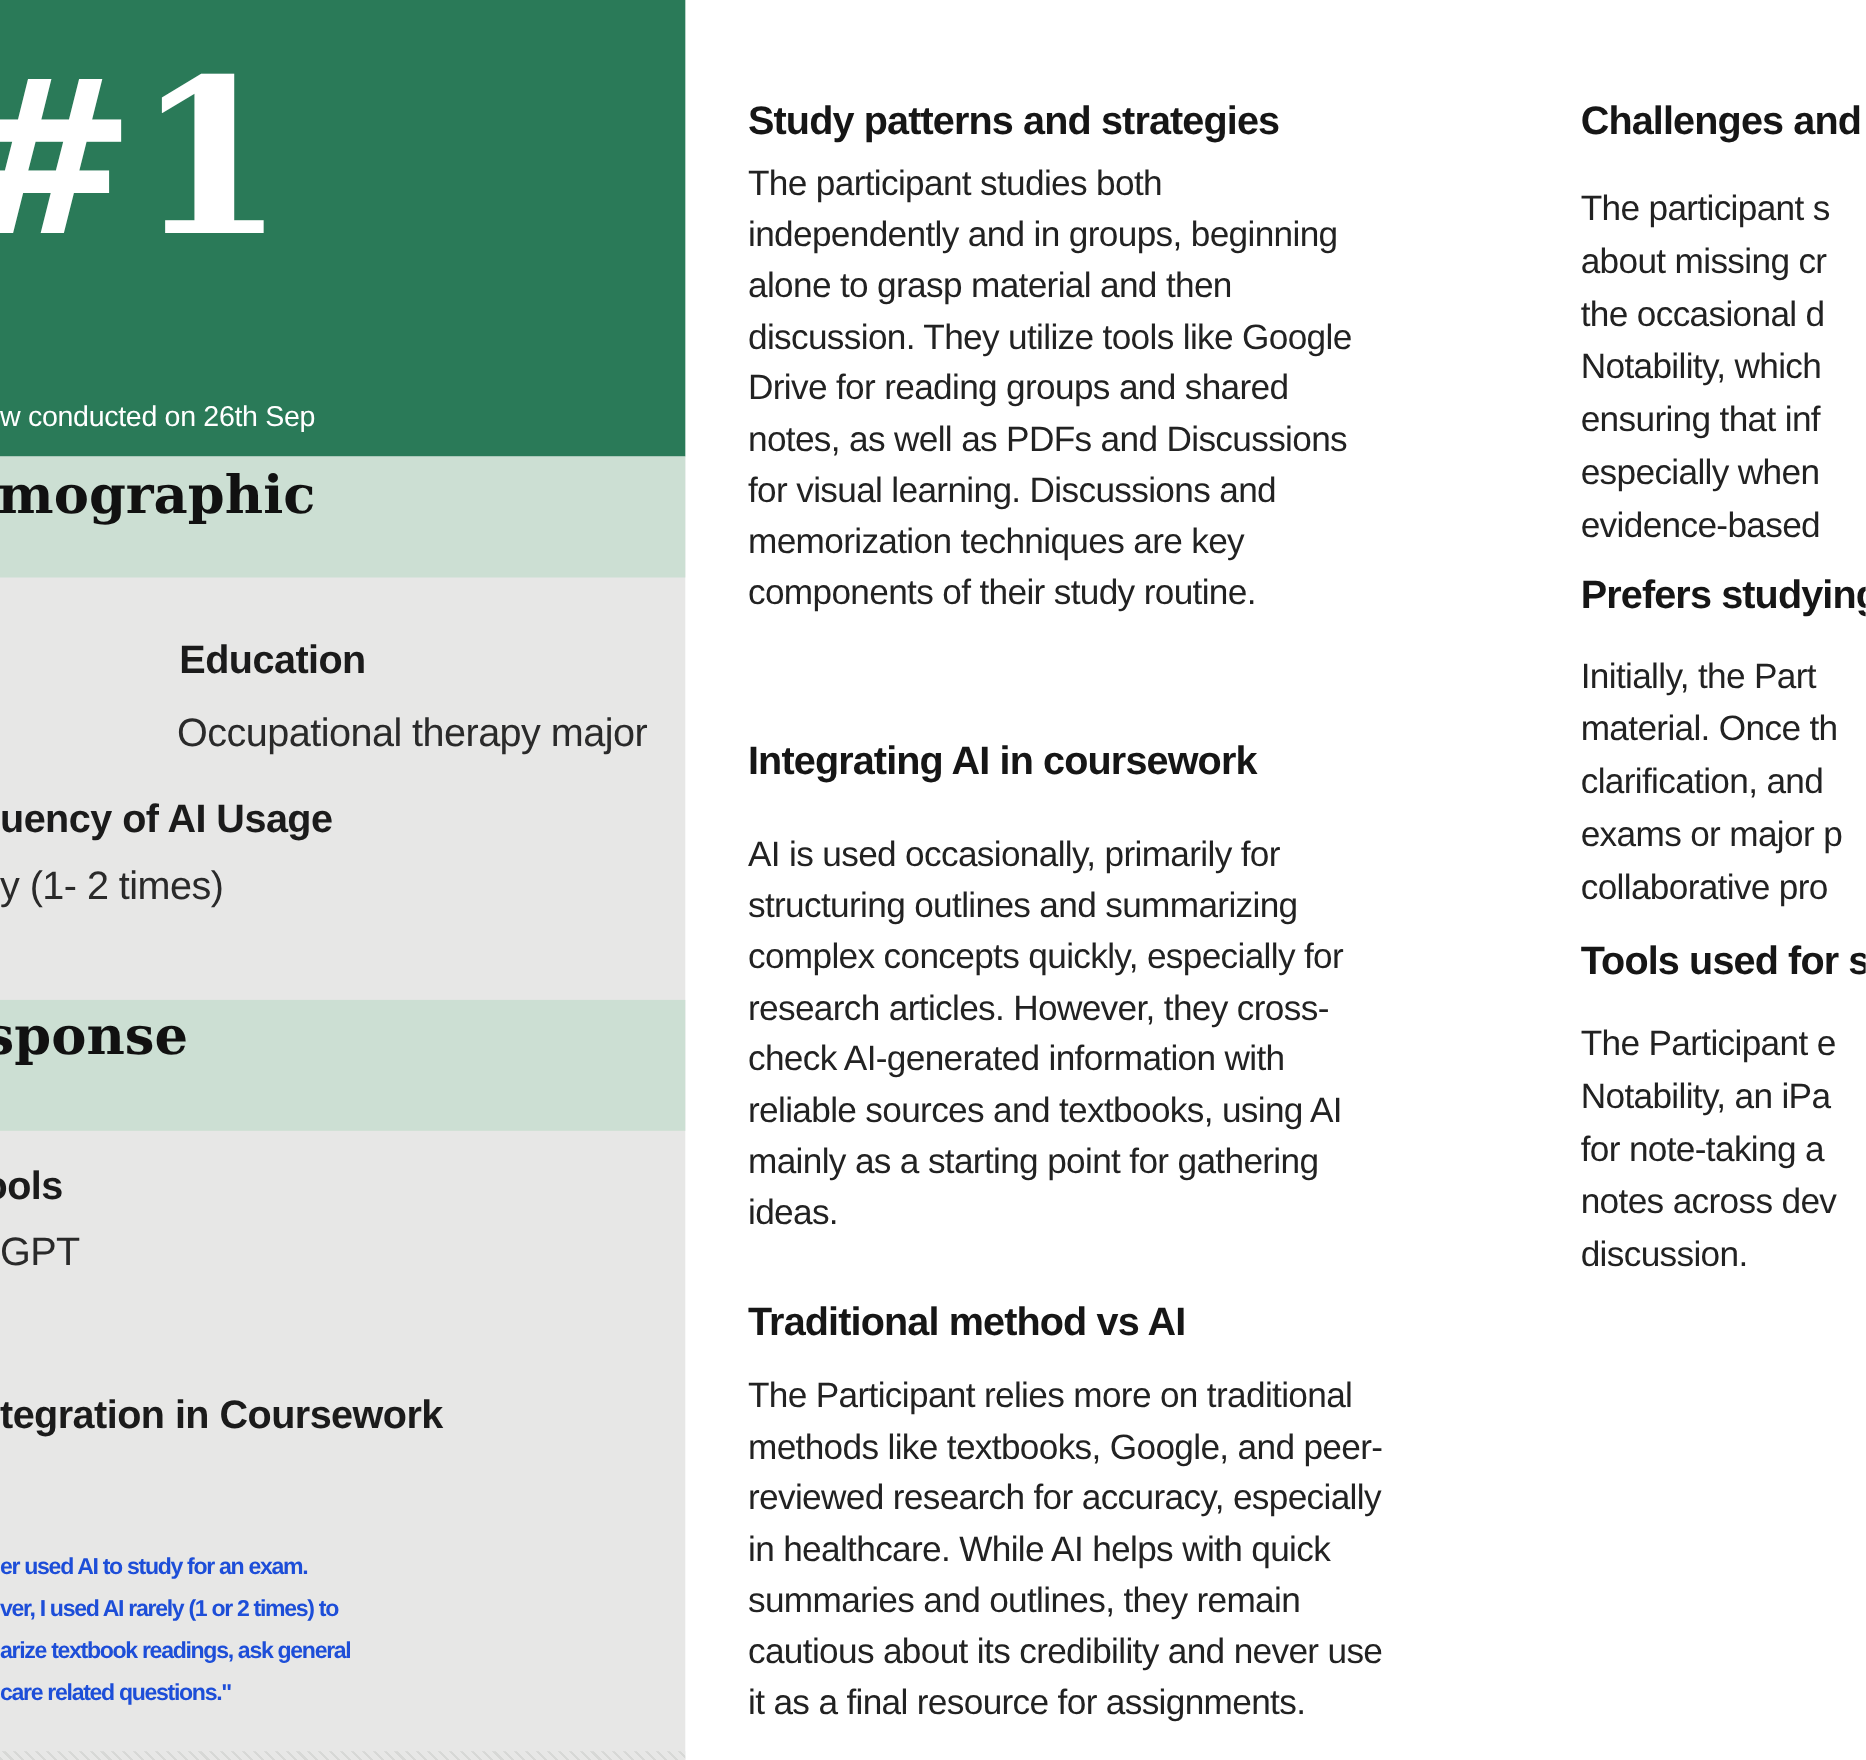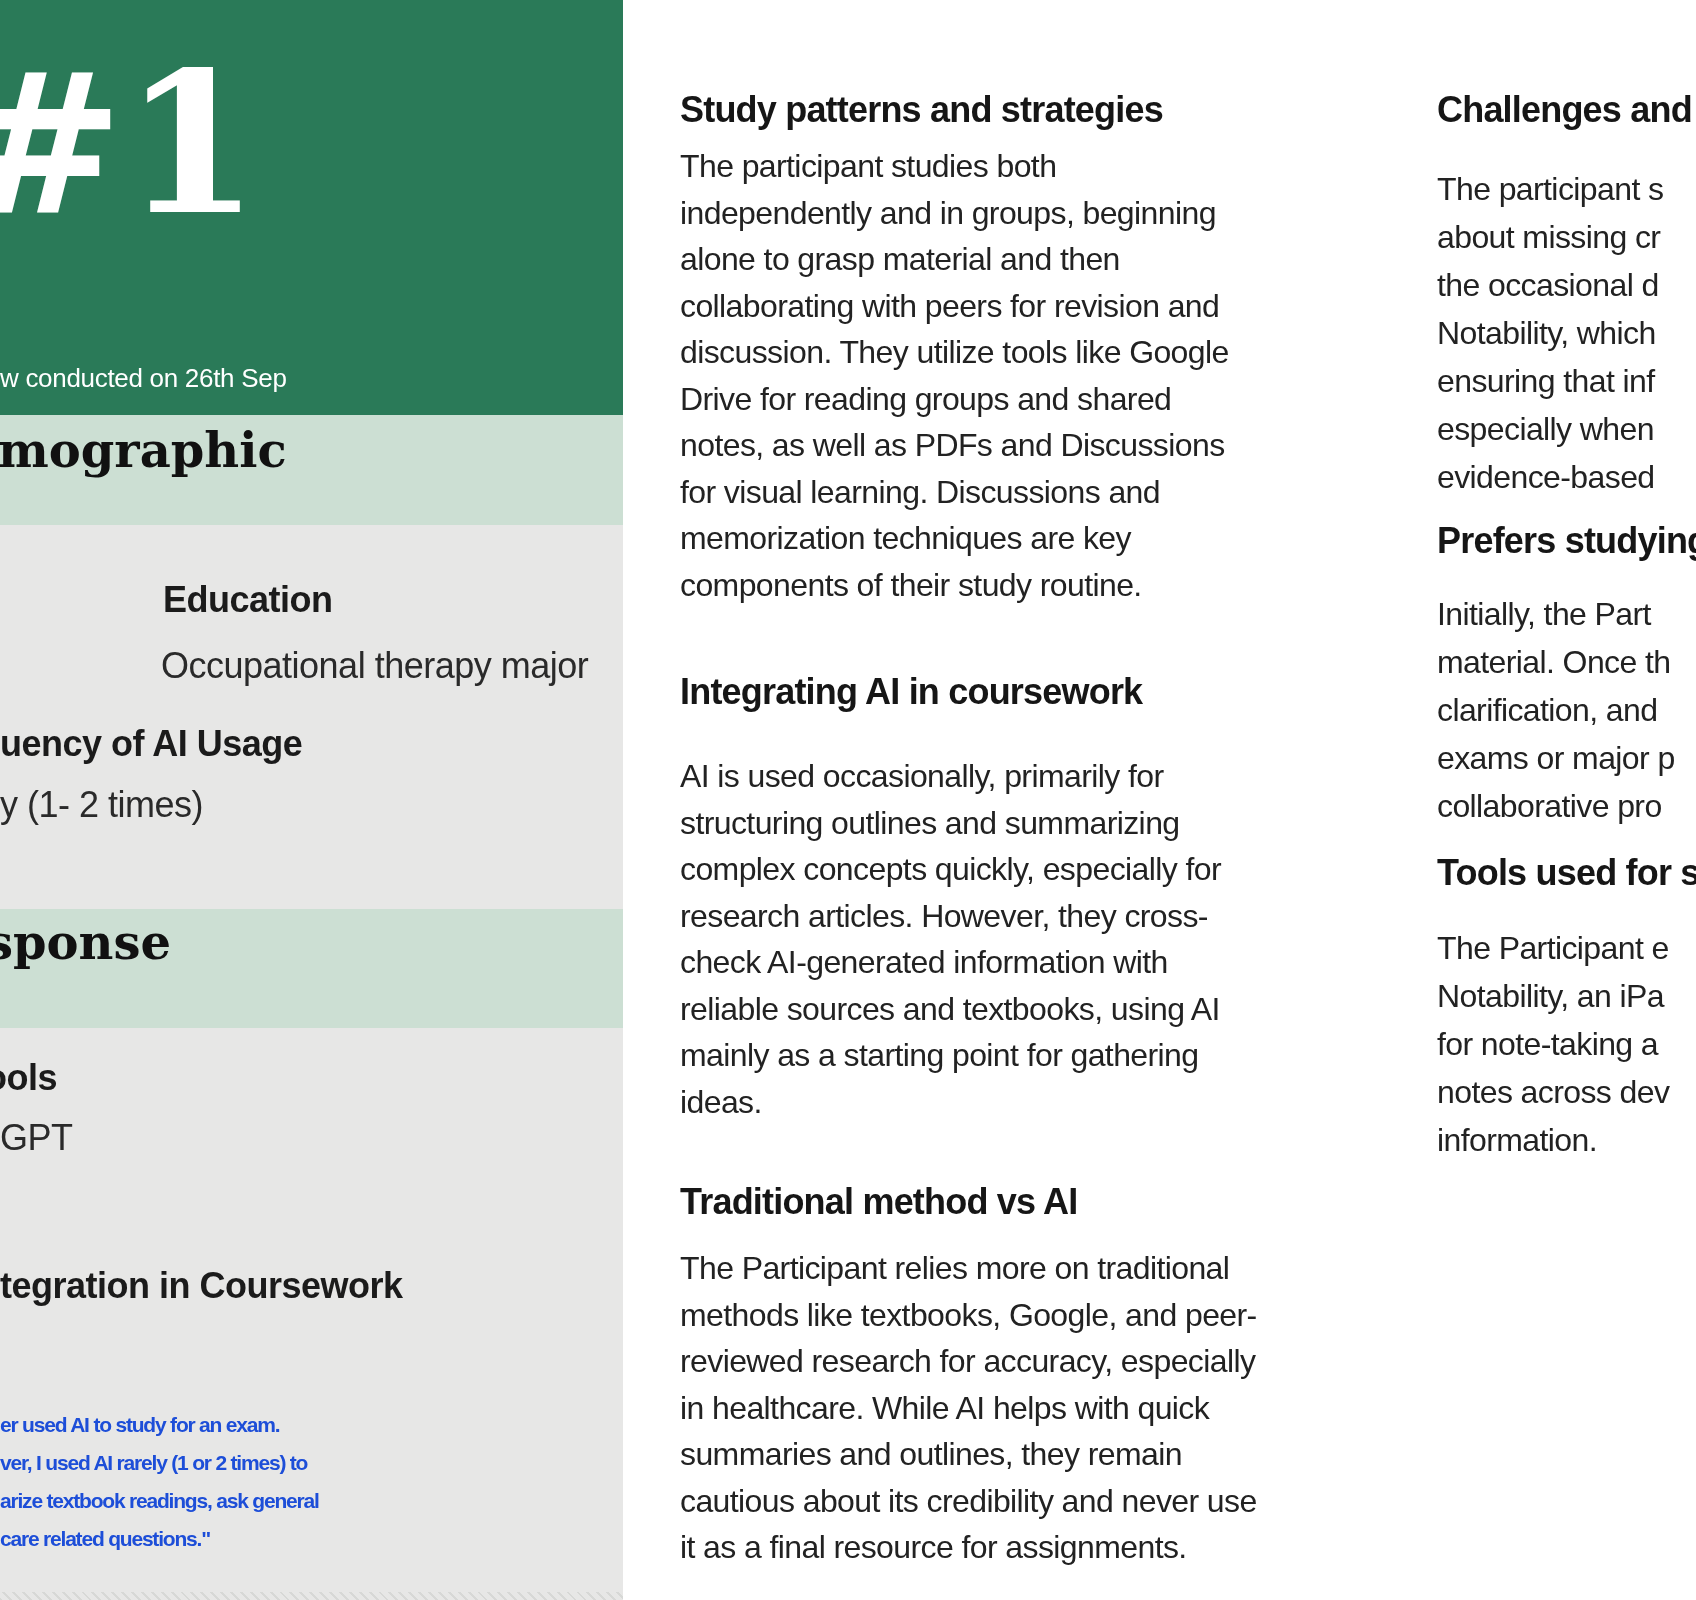--- a/index.html
+++ b/index.html
@@ -108,21 +108,20 @@
       <div>care related questions."</div>
     </div>
 </div>
 
 <div class="mid">
   <div class="abs col-heading" style="left:680px;top:90px;">Study patterns and strategies</div>
   <div class="abs col-lines" style="left:680px;top:143px;">
       <div>The participant studies both</div>
       <div>independently and in groups, beginning</div>
       <div>alone to grasp material and then</div>
-      <div>collaborating with peers for revision and</div>
       <div>discussion. They utilize tools like Google</div>
       <div>Drive for reading groups and shared</div>
       <div>notes, as well as PDFs and Discussions</div>
       <div>for visual learning. Discussions and</div>
       <div>memorization techniques are key</div>
       <div>components of their study routine.</div>
     </div>
 
   <div class="abs col-heading" style="left:680px;top:672px;">Integrating AI in coursework</div>
   <div class="abs col-lines" style="left:680px;top:753px;">
@@ -168,15 +167,15 @@
       <div>exams or major p</div>
       <div>collaborative pro</div>
     </div>
 
   <div class="abs col-heading" style="left:1437px;top:853px;">Tools used for st</div>
   <div class="abs col-lines" style="left:1437px;top:900px;">
       <div>The Participant e</div>
       <div>Notability, an iPa</div>
       <div>for note-taking a</div>
       <div>notes across dev</div>
-      <div>information.</div>
+      <div>discussion.</div>
     </div>
 </div>
 
 </body></html>

